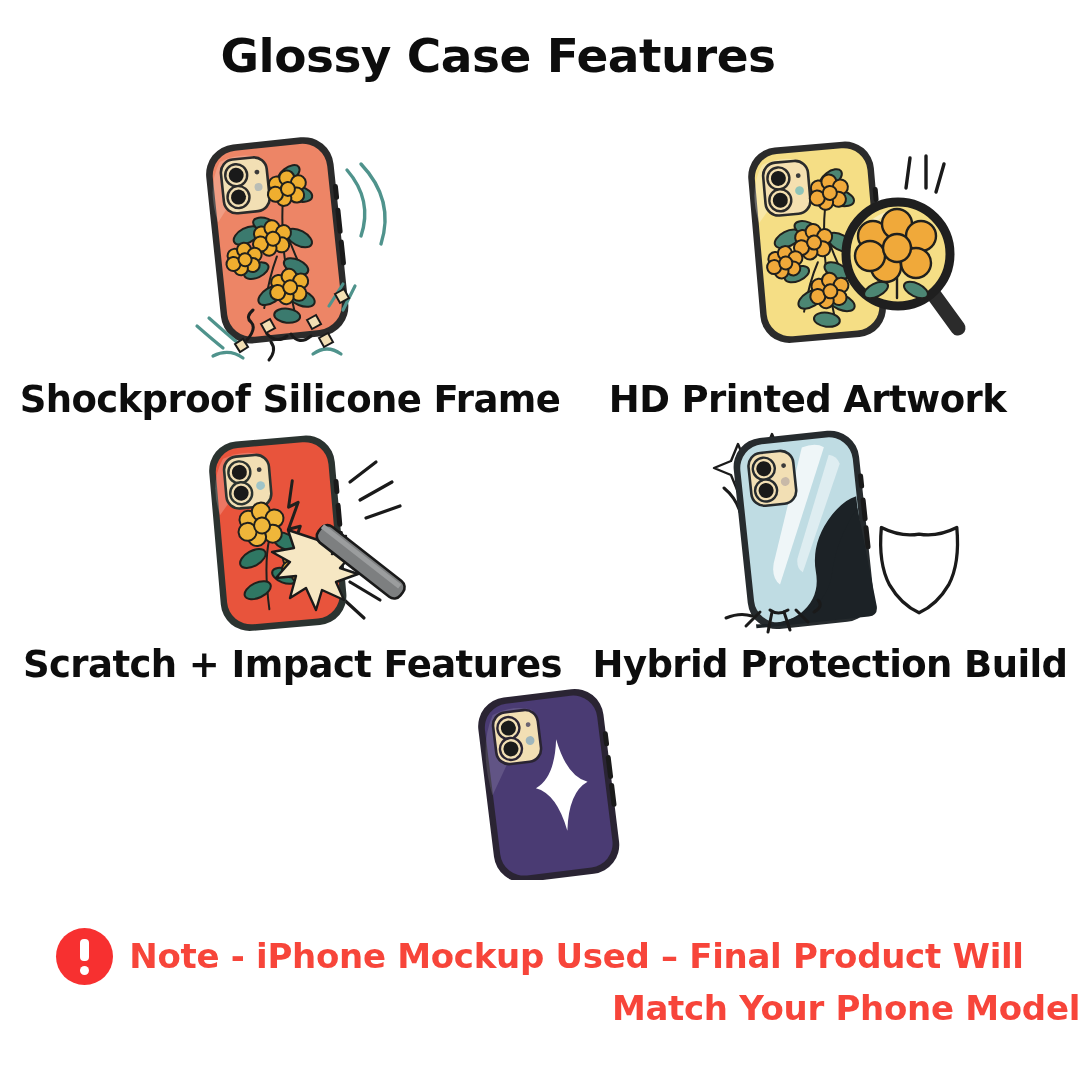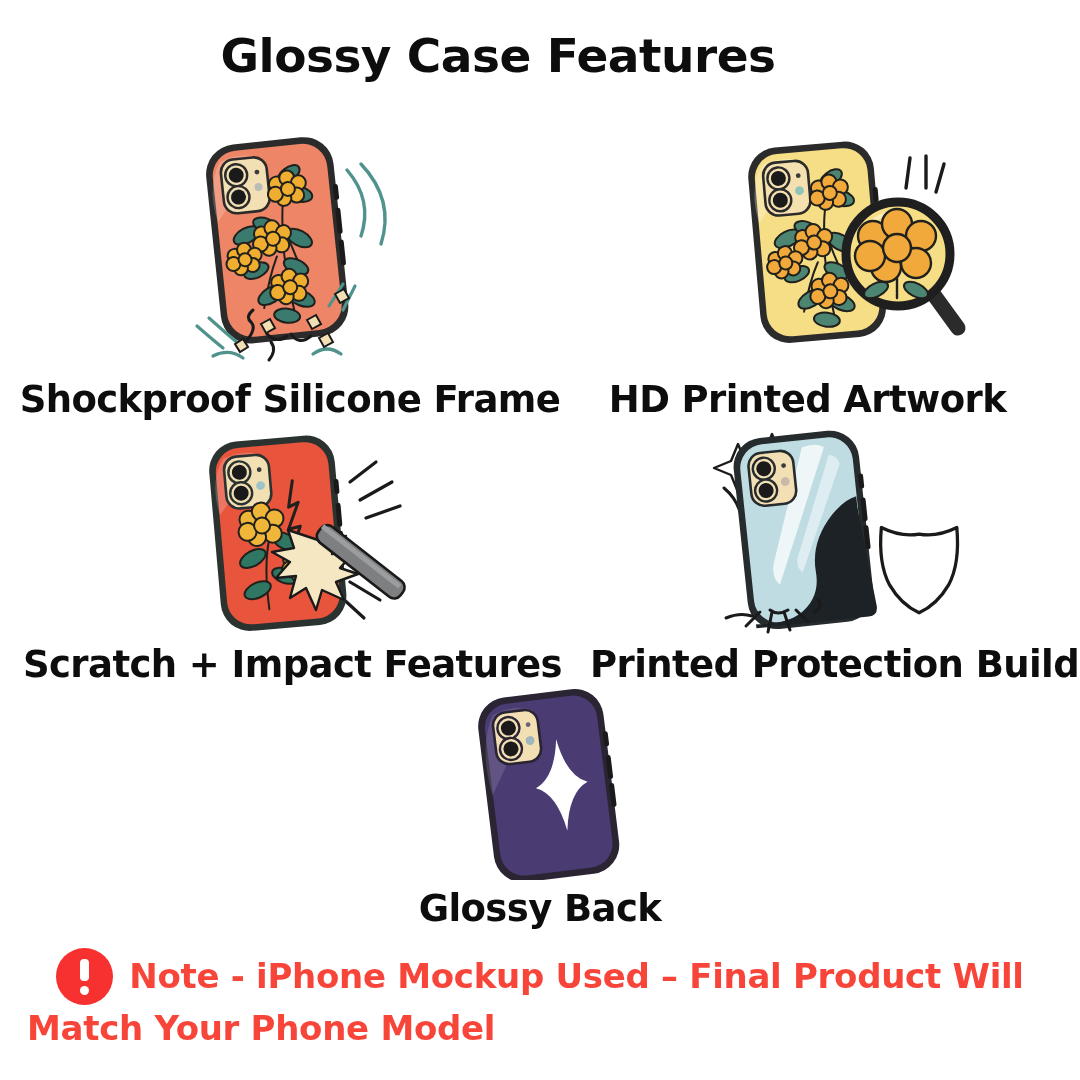--- a/index.html
+++ b/index.html
@@ -64,23 +64,23 @@
   #feat-shockproof .caption { margin-top: 8px; }
   #feat-hd .caption         { margin-top: 8px; }
   #feat-scratch .caption    { margin-top: 6px; }
   #feat-hybrid .caption     { margin-top: 6px; }
   #feat-glossy .caption     { margin-top: 10px; }
 
   
   .note {
     position: absolute;
     left: 0;
-    top: 948px;
+    top: 928px;
     width: 1080px;
-    text-align: left;
+    text-align: right;
   }
   .note-row1 {
     display: flex;
     align-items: center;
     justify-content: center;
     gap: 16px;
   }
   .note-icon {
     flex: 0 0 auto;
     width: 57px;
@@ -480,21 +480,21 @@
           <path d="M16 196 q14 -6 26 -2"></path>
           <path d="M36 204 l14 -14"></path>
           <path d="M58 210 l4 -20"></path>
           <path d="M80 208 l-6 -18"></path>
           <path d="M98 200 l-12 -12"></path>
           <path d="M60 188 q8 6 18 0"></path>
           <path d="M104 190 q10 -6 4 -12"></path>
         </g>
       </g>
     </svg>
-    <div class="caption">Printed Protection Build</div>
+    <div class="caption">Hybrid Protection Build</div>
   </div>
 
   <div class="feature" id="feat-glossy">
     <svg class="art" viewBox="0 0 540 195" width="540" height="195">
       <g transform="translate(205,0)">
         <g transform="rotate(-7 70 95)">
           <rect x="10" y="8" width="126" height="186" rx="29" fill="#2a2433"></rect>
           <rect x="16.5" y="14.5" width="113" height="173" rx="24" fill="#4A3B73"></rect>
           <path d="M26 24 q22 -8 40 0 l-50 80 q-8 -50 10 -80z" fill="#ffffff" opacity="0.13"></path>
           <g fill="#1a1a1a">
@@ -507,21 +507,20 @@
           <circle cx="40" cy="39" r="7.5" fill="#1a1a1a"></circle>
           <circle cx="40" cy="60" r="11" fill="#F2DFB4" stroke="#2a2433" stroke-width="2.4"></circle>
           <circle cx="40" cy="60" r="7.5" fill="#1a1a1a"></circle>
           <circle cx="60" cy="38" r="2.4" fill="#6b6472"></circle>
           <circle cx="60" cy="54" r="4.4" fill="#9fb6bd"></circle>
 
           <path d="M86 56 q6 38 26 46 q-20 8 -26 46 q-6 -38 -26 -46 q20 -8 26 -46z" fill="#ffffff"></path>
         </g>
       </g>
     </svg>
-    <div class="caption">Glossy Back</div>
   </div>
 
   <div class="note">
     <div class="note-row1">
       <div class="note-icon"></div>
       <div class="note-text">Note - iPhone Mockup Used – Final Product Will</div>
     </div>
     <div class="note-line2">Match Your Phone Model</div>
   </div>
 

